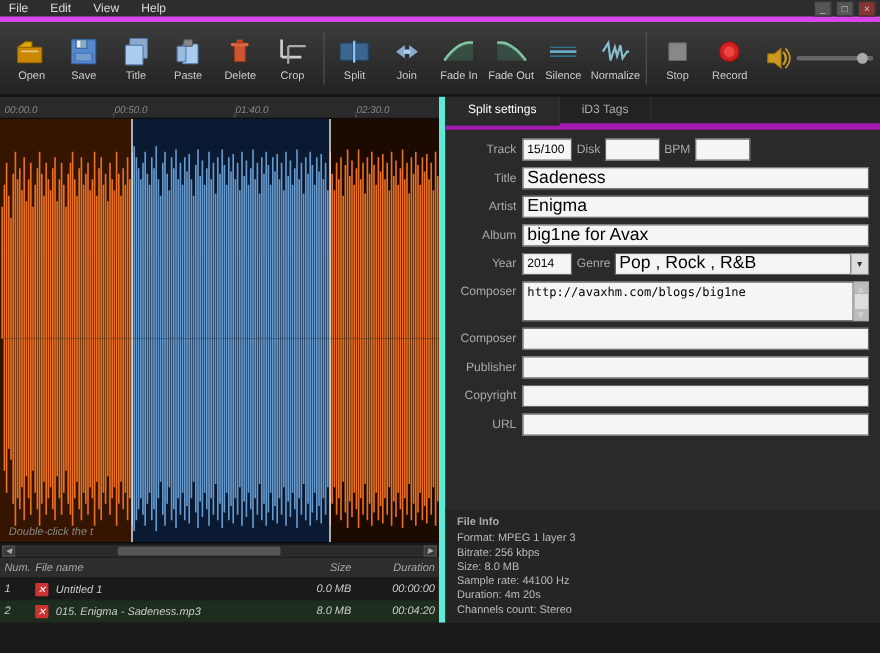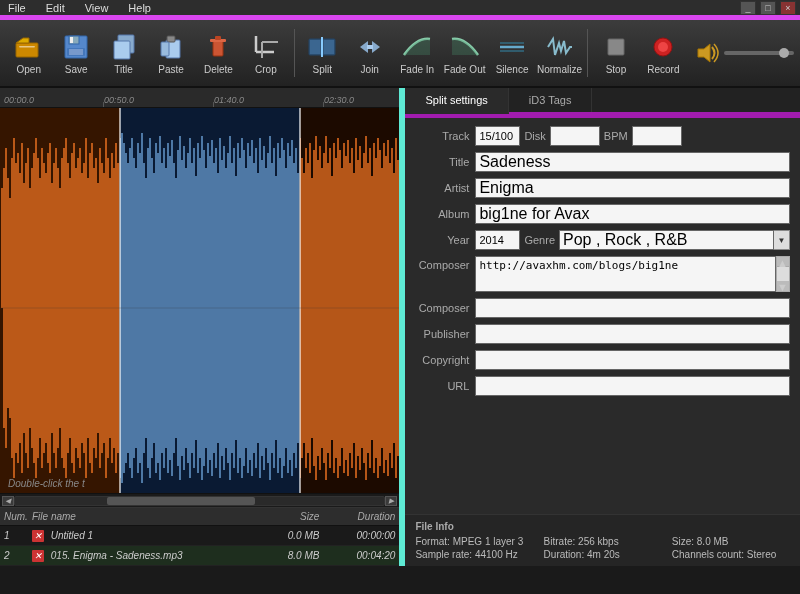--- a/index.html
+++ b/index.html
@@ -67,21 +67,21 @@
     .form-label-inline { color: #aaa; font-size: 11px; margin: 0 4px; }
     .track-row { display: flex; align-items: center; margin-bottom: 6px; }
     
     
     .comment-area { flex: 1; background: #f5f5f5; border: 1px solid #666; color: #000; font-size: 11px; padding: 2px 3px; resize: none; height: 36px; }
     .comment-wrapper { display: flex; flex: 1; position: relative; }
 
     
     .file-info { background: #252525; border-top: 1px solid #333; padding: 6px 10px; }
     .file-info-title { color: #aaa; font-size: 10px; font-weight: bold; margin-bottom: 4px; }
-    .file-info-grid { display: grid; grid-template-columns: 1fr 1fr 1fr; gap: 2px 10px; font-size: 10px; color: #bbb; }
+    .file-info-grid { display: grid; grid-template-columns: 1fr; gap: 2px 10px; font-size: 10px; color: #bbb; }
 
     
     .waveform-svg { width: 100%; height: 100%; }
   </style>
 </head>
 <body>
 
 <div class="menubar">
   <span>File</span>
   <span>Edit</span>

